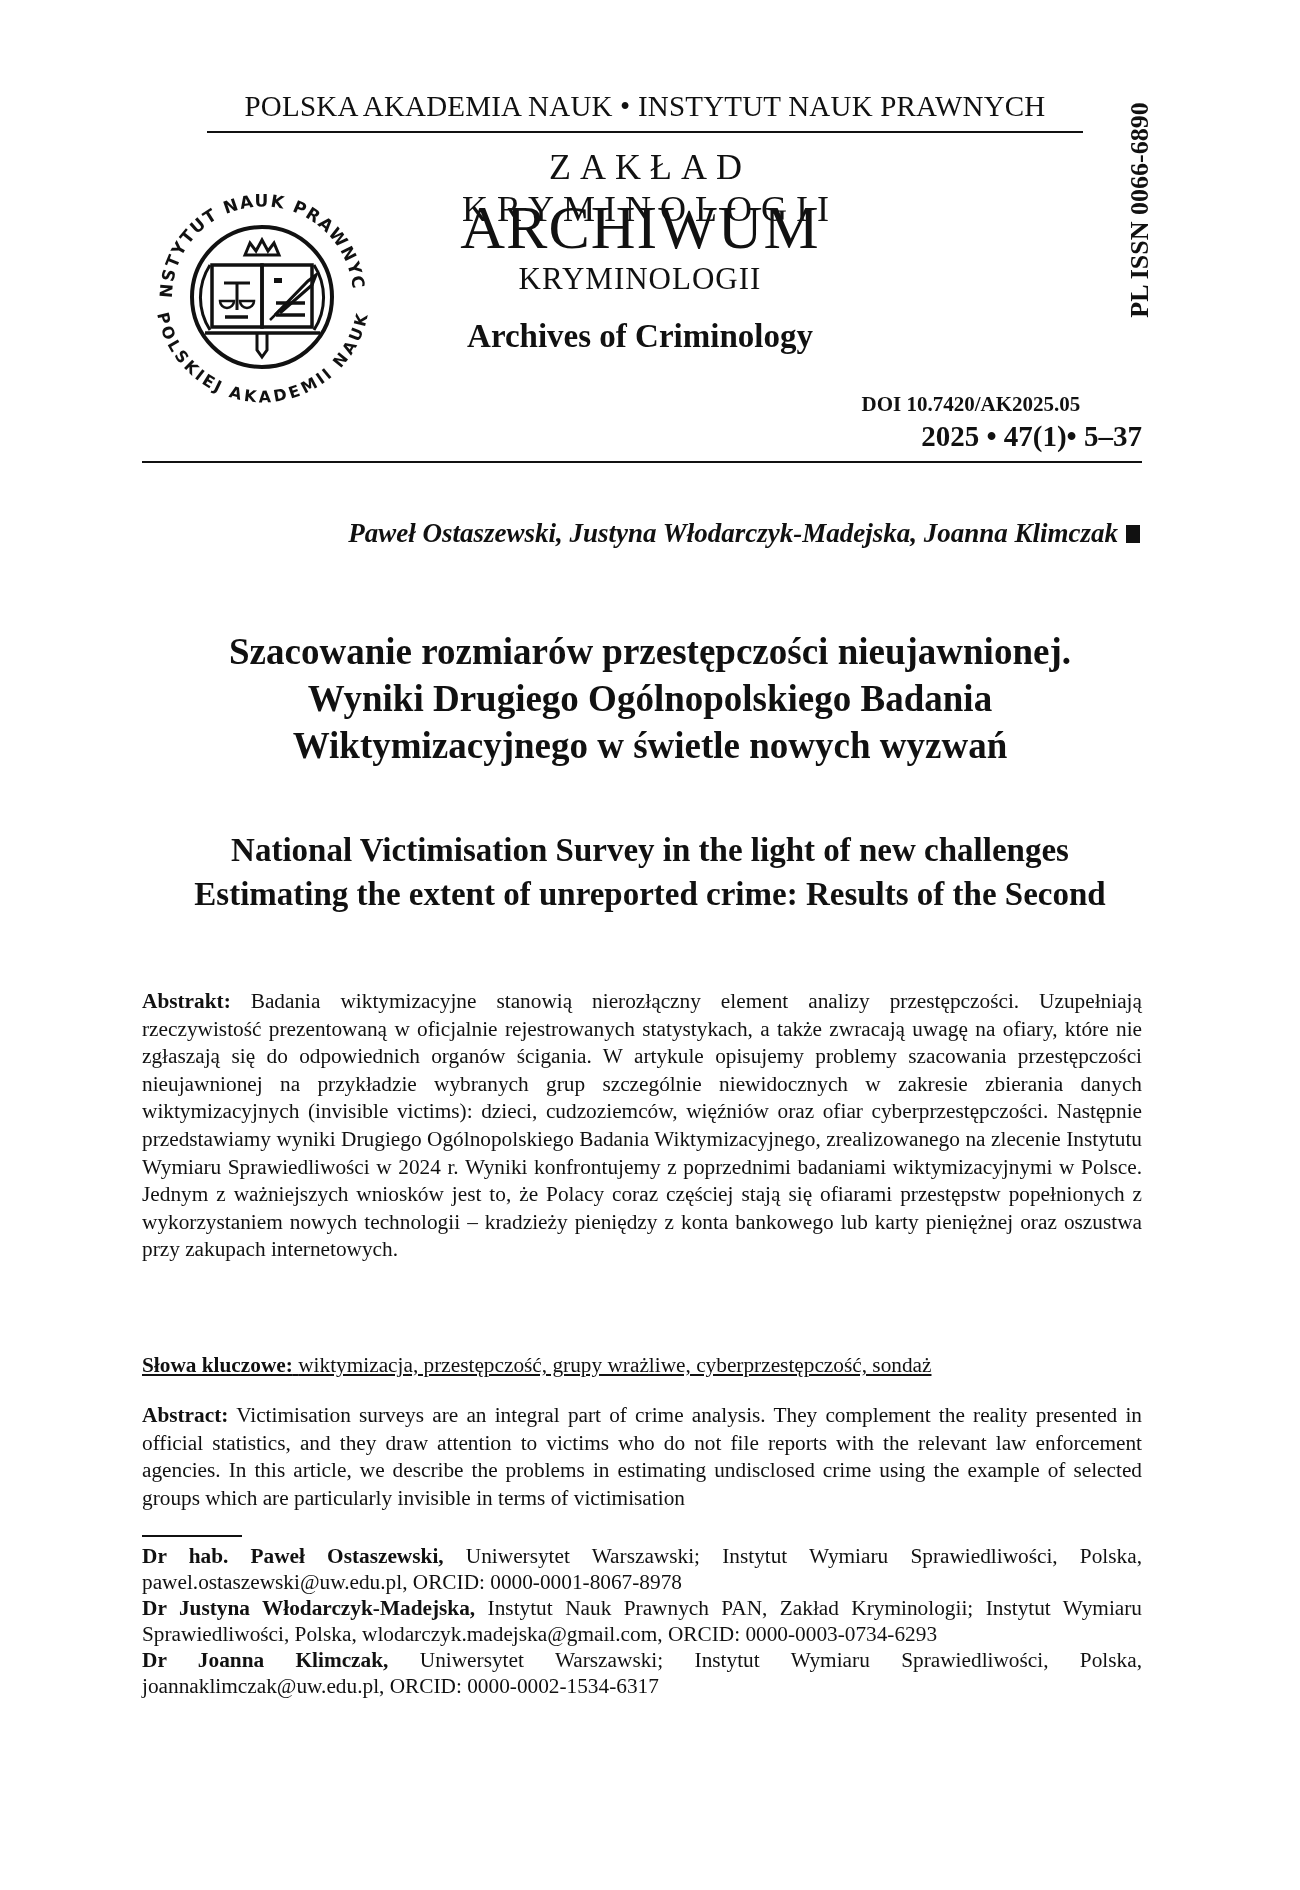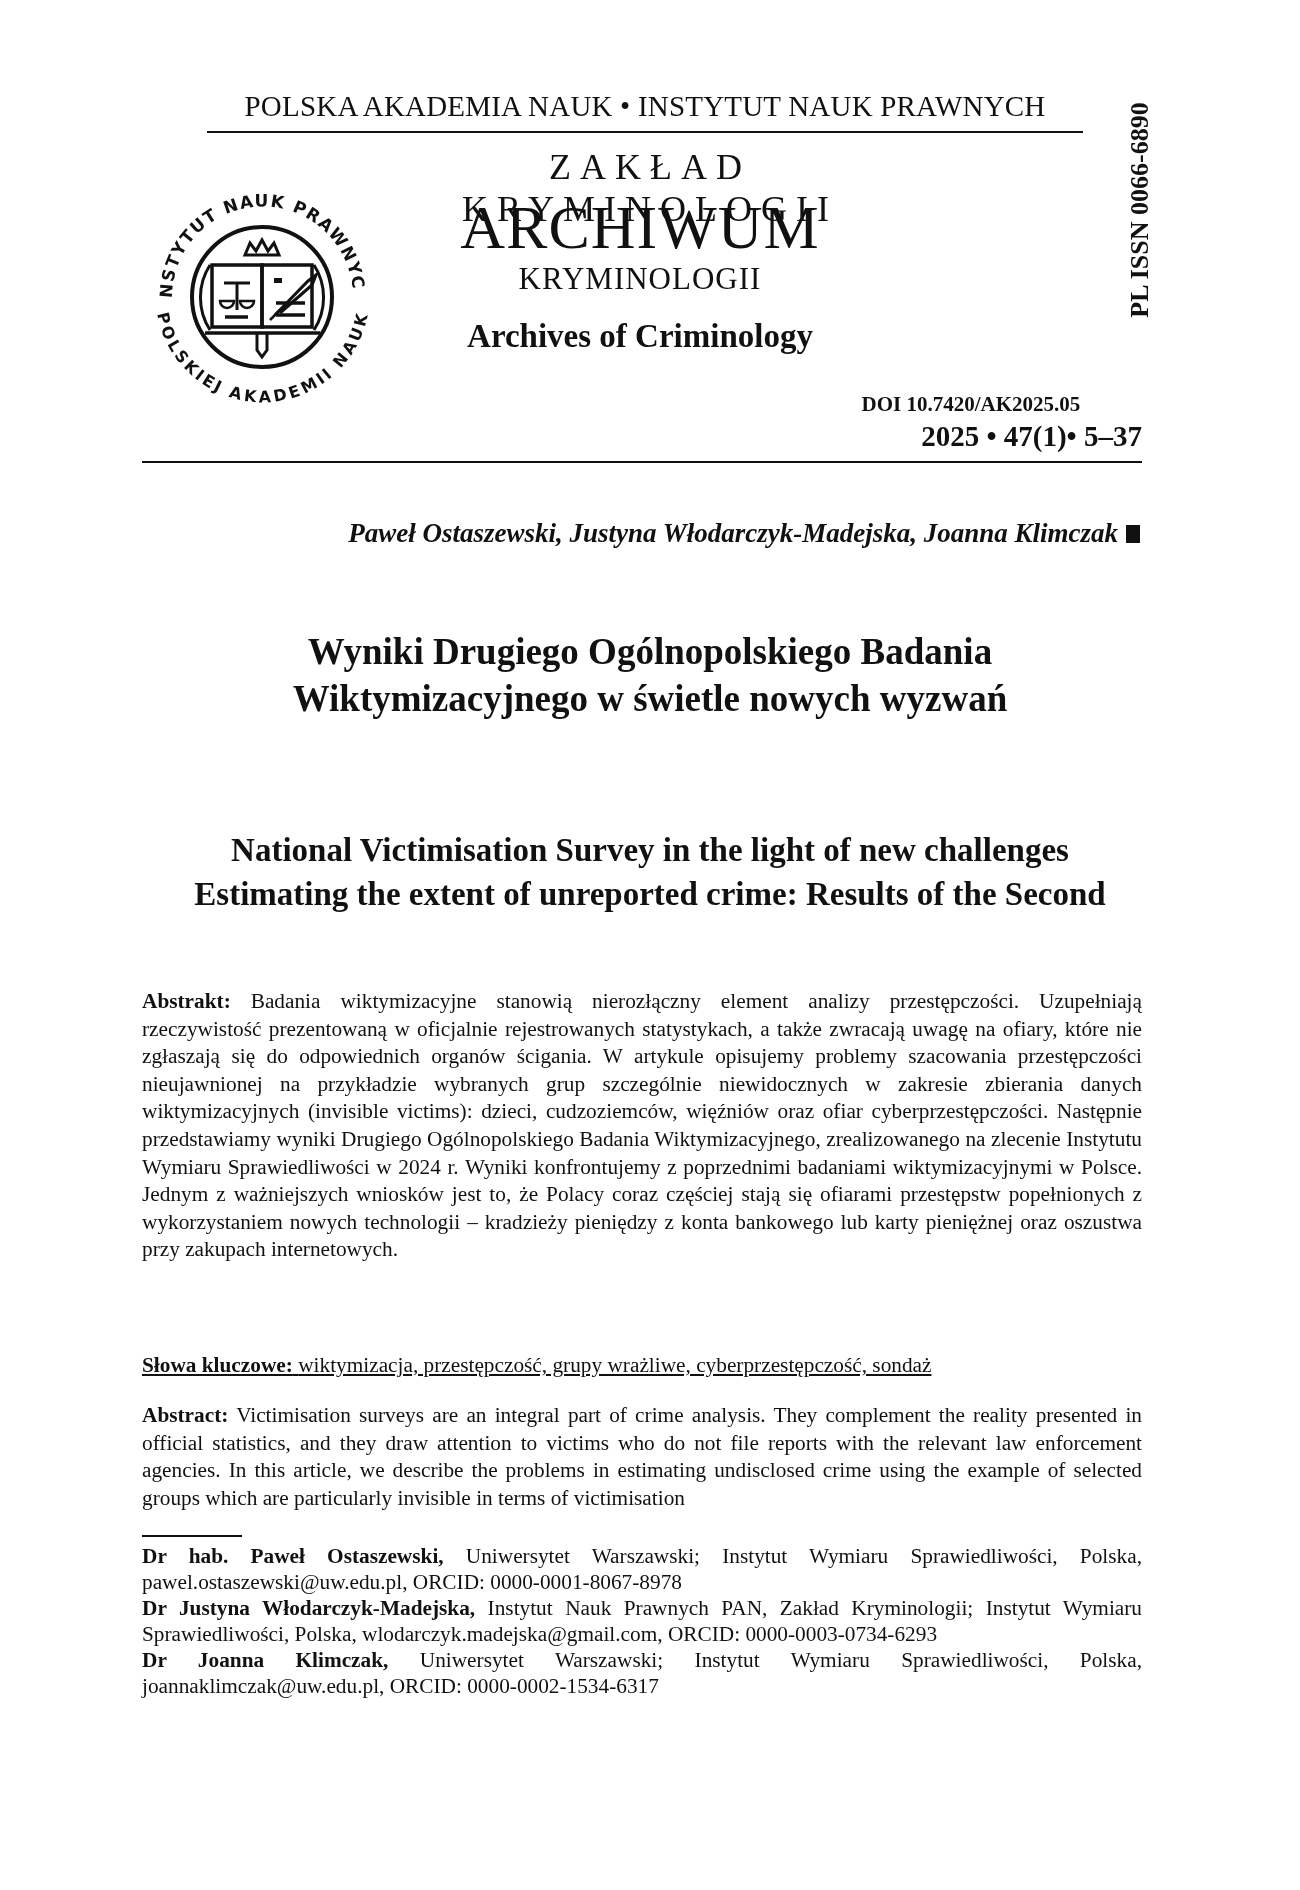--- a/index.html
+++ b/index.html
@@ -84,20 +84,21 @@
 
 <div class="abs doi">DOI 10.7420/AK2025.05</div>
 <div class="abs volume">2025 • 47(1)• 5–37</div>
 <div class="abs rule2"></div>
 
 <div class="abs authors">
   <span>Paweł Ostaszewski, Justyna Włodarczyk-Madejska, Joanna Klimczak</span><span class="sq"></span>
 </div>
 
 <div class="abs title-pl">
+  <div>Szacowanie rozmiarów przestępczości nieujawnionej.</div>
   <div>Wyniki Drugiego Ogólnopolskiego Badania</div>
   <div>Wiktymizacyjnego w świetle nowych wyzwań</div>
 </div>
 
 <div class="abs title-en">
   <div>National Victimisation Survey in the light of new challenges</div>
   <div>Estimating the extent of unreported crime: Results of the Second</div>
 </div>
 
 <div class="abs abstract">

